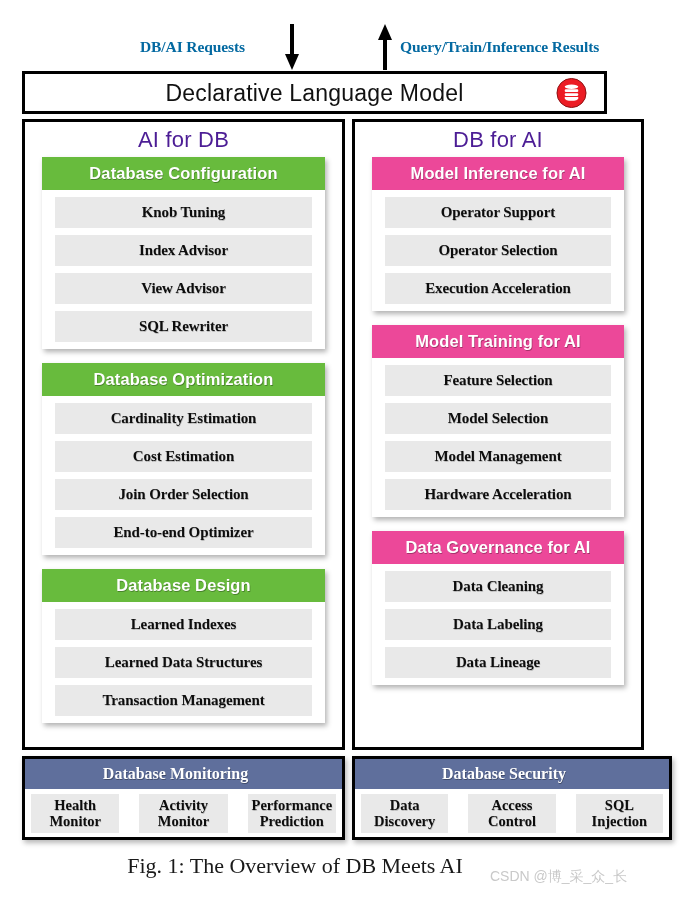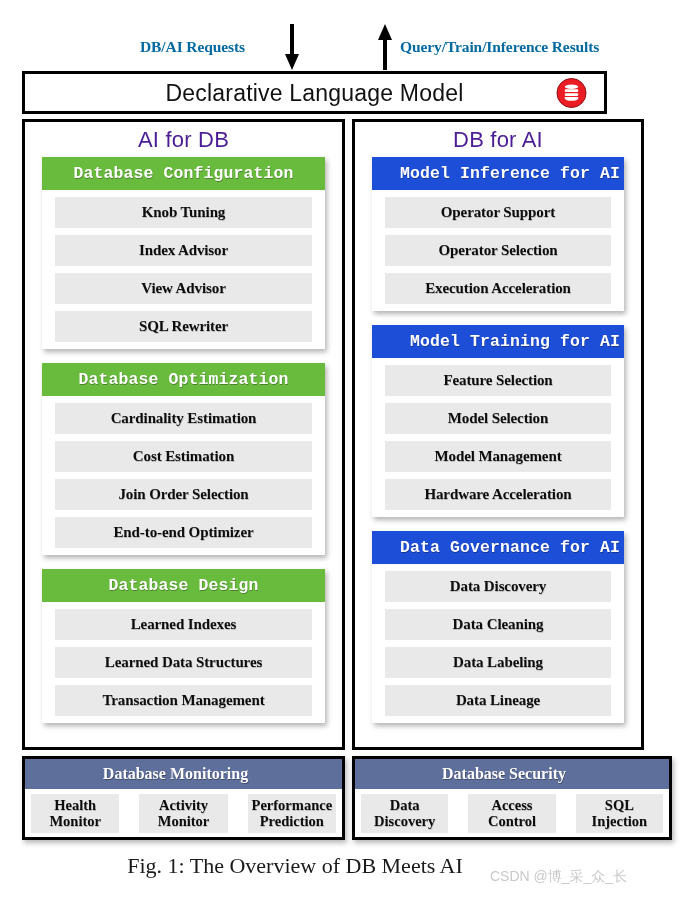--- a/index.html
+++ b/index.html
@@ -89,30 +89,30 @@
 
   
   .group-card {
     margin: 0 17px 14px 17px;
     background: #ffffff;
     box-shadow: 2px 3px 5px rgba(0,0,0,0.30);
     padding-bottom: 7px;
   }
   .group-header {
     text-align: center;
-    font-family: Liberation Mono, monospace;
+    font-family: Liberation Sans, sans-serif;
     font-weight: bold;
     font-size: 16.5px;
     color: #ffffff;
     padding: 7px 4px 7px 4px;
     text-shadow: 0.6px 0.6px 0 rgba(0,0,0,0.30);
     letter-spacing: 0.1px;
   }
   .group-header.green { background: #68bb3d; }
-  .group-header.blue  { background: #1d4ed8; text-align: right; }
+  .group-header.blue  { background: #ec4899; }
 
   .item-row {
     margin: 7px 13px 0 13px;
     background: #e9e9e9;
     text-align: center;
     font-family: "Liberation Serif", serif;
     font-weight: bold;
     font-size: 15px;
     color: #0d0d0d;
     padding: 7px 2px 7px 2px;
@@ -250,21 +250,20 @@
   <div class="group-card">
     <div class="group-header blue">Model Training for AI</div>
     <div class="item-row">Feature Selection</div>
     <div class="item-row">Model Selection</div>
     <div class="item-row">Model Management</div>
     <div class="item-row">Hardware Acceleration</div>
   </div>
 
   <div class="group-card">
     <div class="group-header blue">Data Governance for AI</div>
-    <div class="item-row">Data Discovery</div>
     <div class="item-row">Data Cleaning</div>
     <div class="item-row">Data Labeling</div>
     <div class="item-row">Data Lineage</div>
   </div>
 </div>
 
 <div class="bottom-box" id="box-db-monitoring">
   <div class="bottom-header">Database Monitoring</div>
   <div class="bottom-cells">
     <div class="bottom-cell">Health<br>Monitor</div>

